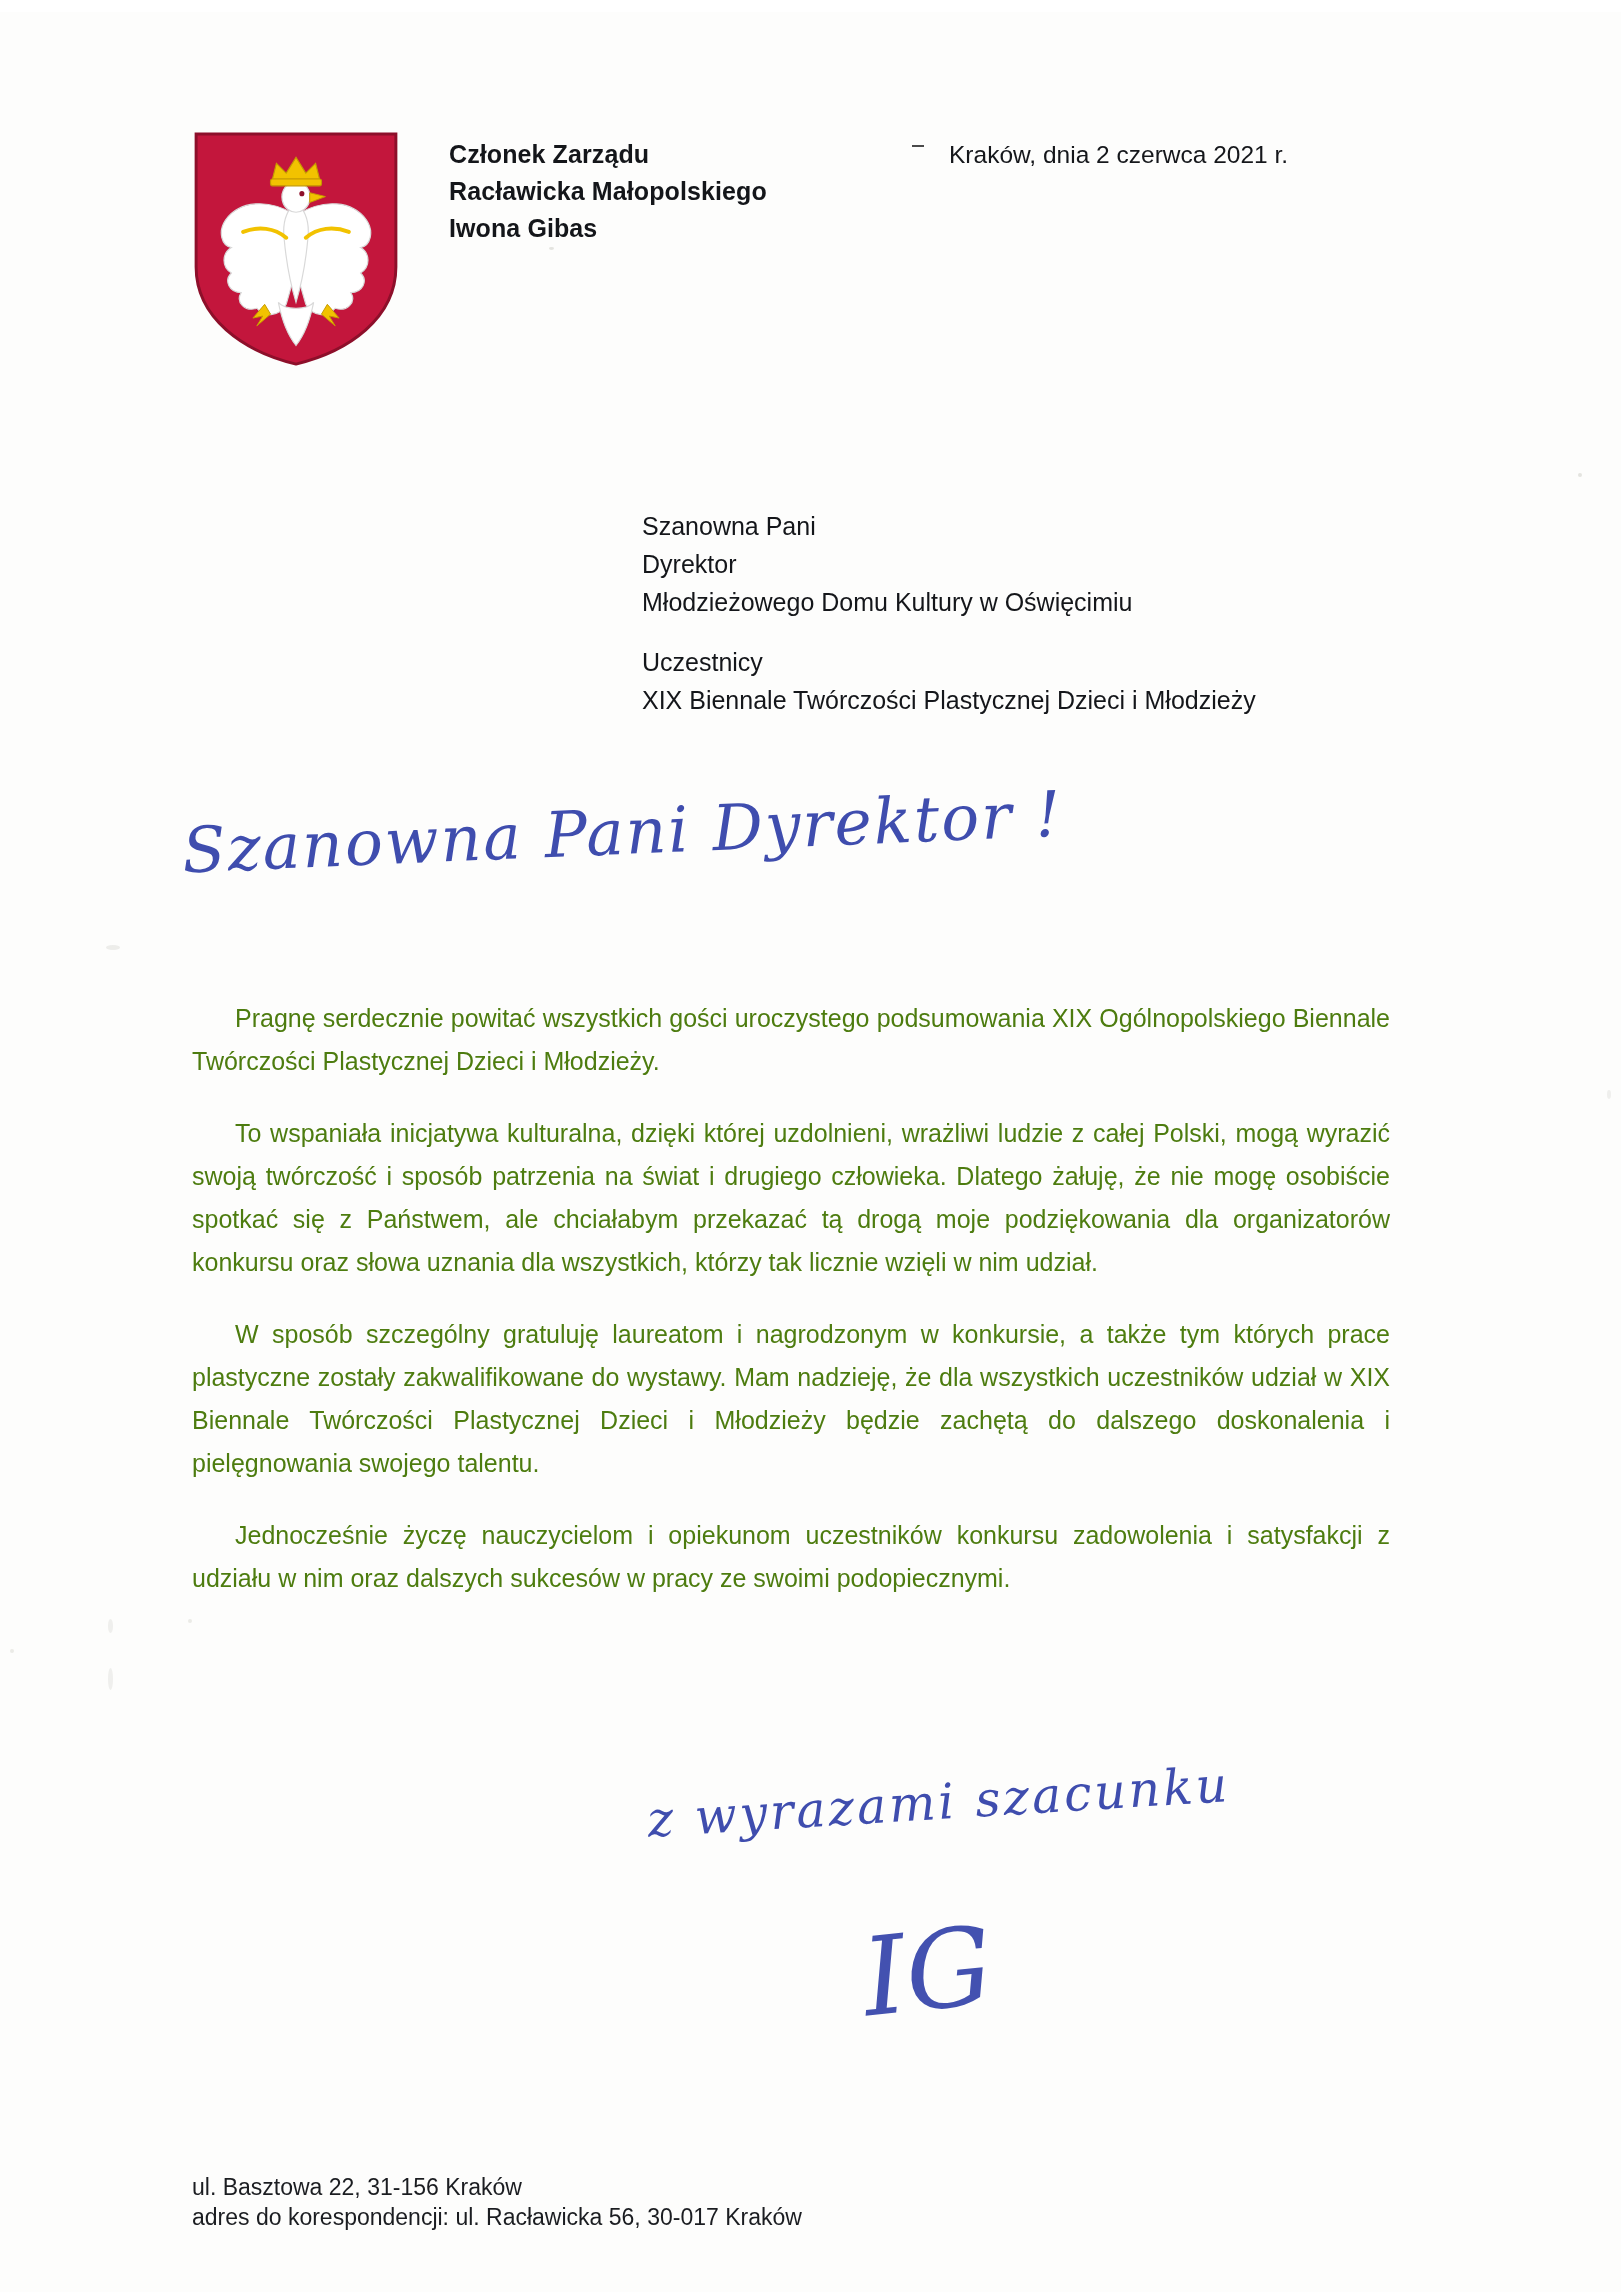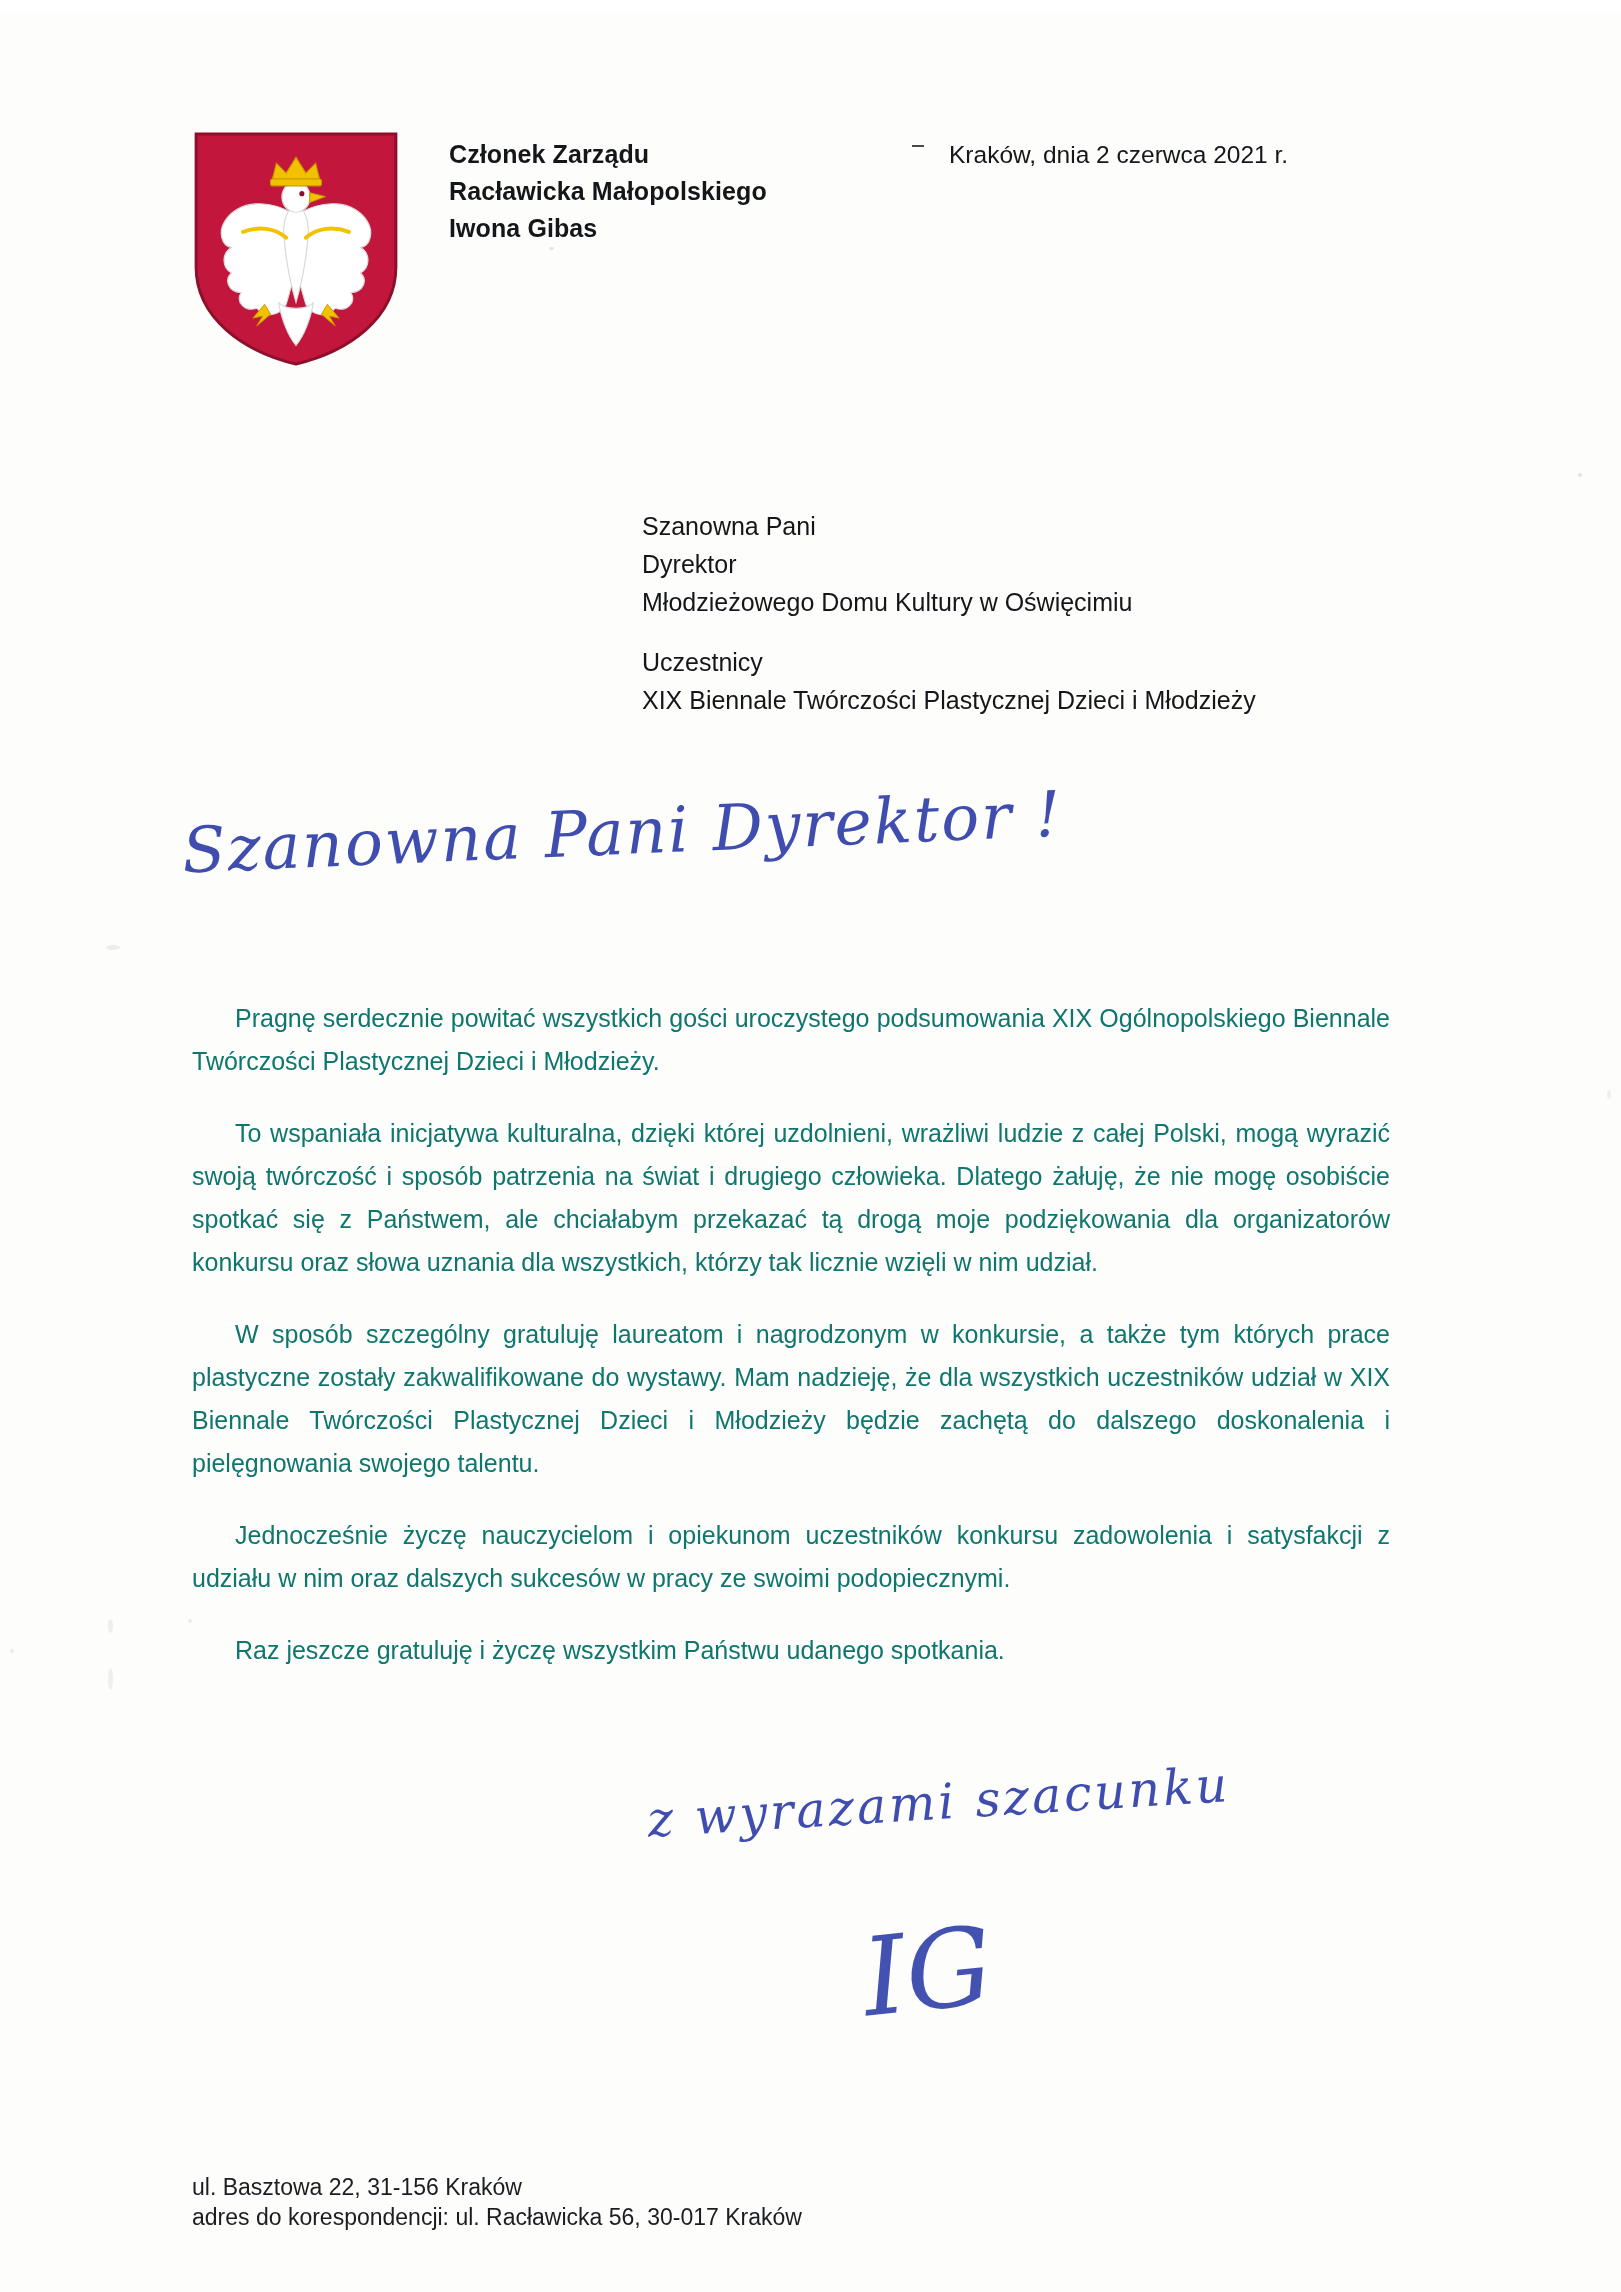--- a/index.html
+++ b/index.html
@@ -126,21 +126,21 @@
 
   
   .body-text {
     position: absolute;
     left: 192px;
     top: 985px;
     width: 1198px;
     font-size: 25px;
     line-height: 43px;
     text-align: justify;
-    color: #0f766e;
+    color: #4d7c0f;
   }
   .body-text p {
     margin: 0 0 29px 0;
     text-indent: 43px;
   }
   .body-text p:last-child { margin-bottom: 0; }
 
   
   .footer {
     position: absolute;
@@ -233,21 +233,20 @@
     <div>XIX Biennale Twórczości Plastycznej Dzieci i Młodzieży</div>
   </div>
 
   <div class="handwriting hand-salutation">Szanowna Pani Dyrektor !</div>
 
   <div class="body-text">
     <p>Pragnę serdecznie powitać wszystkich gości uroczystego podsumowania XIX Ogólnopolskiego Biennale Twórczości Plastycznej Dzieci i Młodzieży.</p>
     <p>To wspaniała inicjatywa kulturalna, dzięki której uzdolnieni, wrażliwi ludzie z całej Polski, mogą wyrazić swoją twórczość i sposób patrzenia na świat i drugiego człowieka. Dlatego żałuję, że nie mogę osobiście spotkać się z Państwem, ale chciałabym przekazać tą drogą moje podziękowania dla organizatorów konkursu oraz słowa uznania dla wszystkich, którzy tak licznie wzięli w nim udział.</p>
     <p>W sposób szczególny gratuluję laureatom i nagrodzonym w konkursie, a także tym których prace plastyczne zostały zakwalifikowane do wystawy. Mam nadzieję, że dla wszystkich uczestników udział w XIX Biennale Twórczości Plastycznej Dzieci i Młodzieży będzie zachętą do dalszego doskonalenia i pielęgnowania swojego talentu.</p>
     <p>Jednocześnie życzę nauczycielom i opiekunom uczestników konkursu zadowolenia i satysfakcji z udziału w nim oraz dalszych sukcesów w pracy ze swoimi podopiecznymi.</p>
-    <p>Raz jeszcze gratuluję i życzę wszystkim Państwu udanego spotkania.</p>
   </div>
 
   <div class="handwriting hand-signoff">z wyrazami szacunku</div>
 
   <div class="handwriting hand-initials">IG</div>
 
   <div class="footer">
     <div>ul. Basztowa 22, 31-156 Kraków</div>
     <div>adres do korespondencji: ul. Racławicka 56, 30-017 Kraków</div>
   </div>

